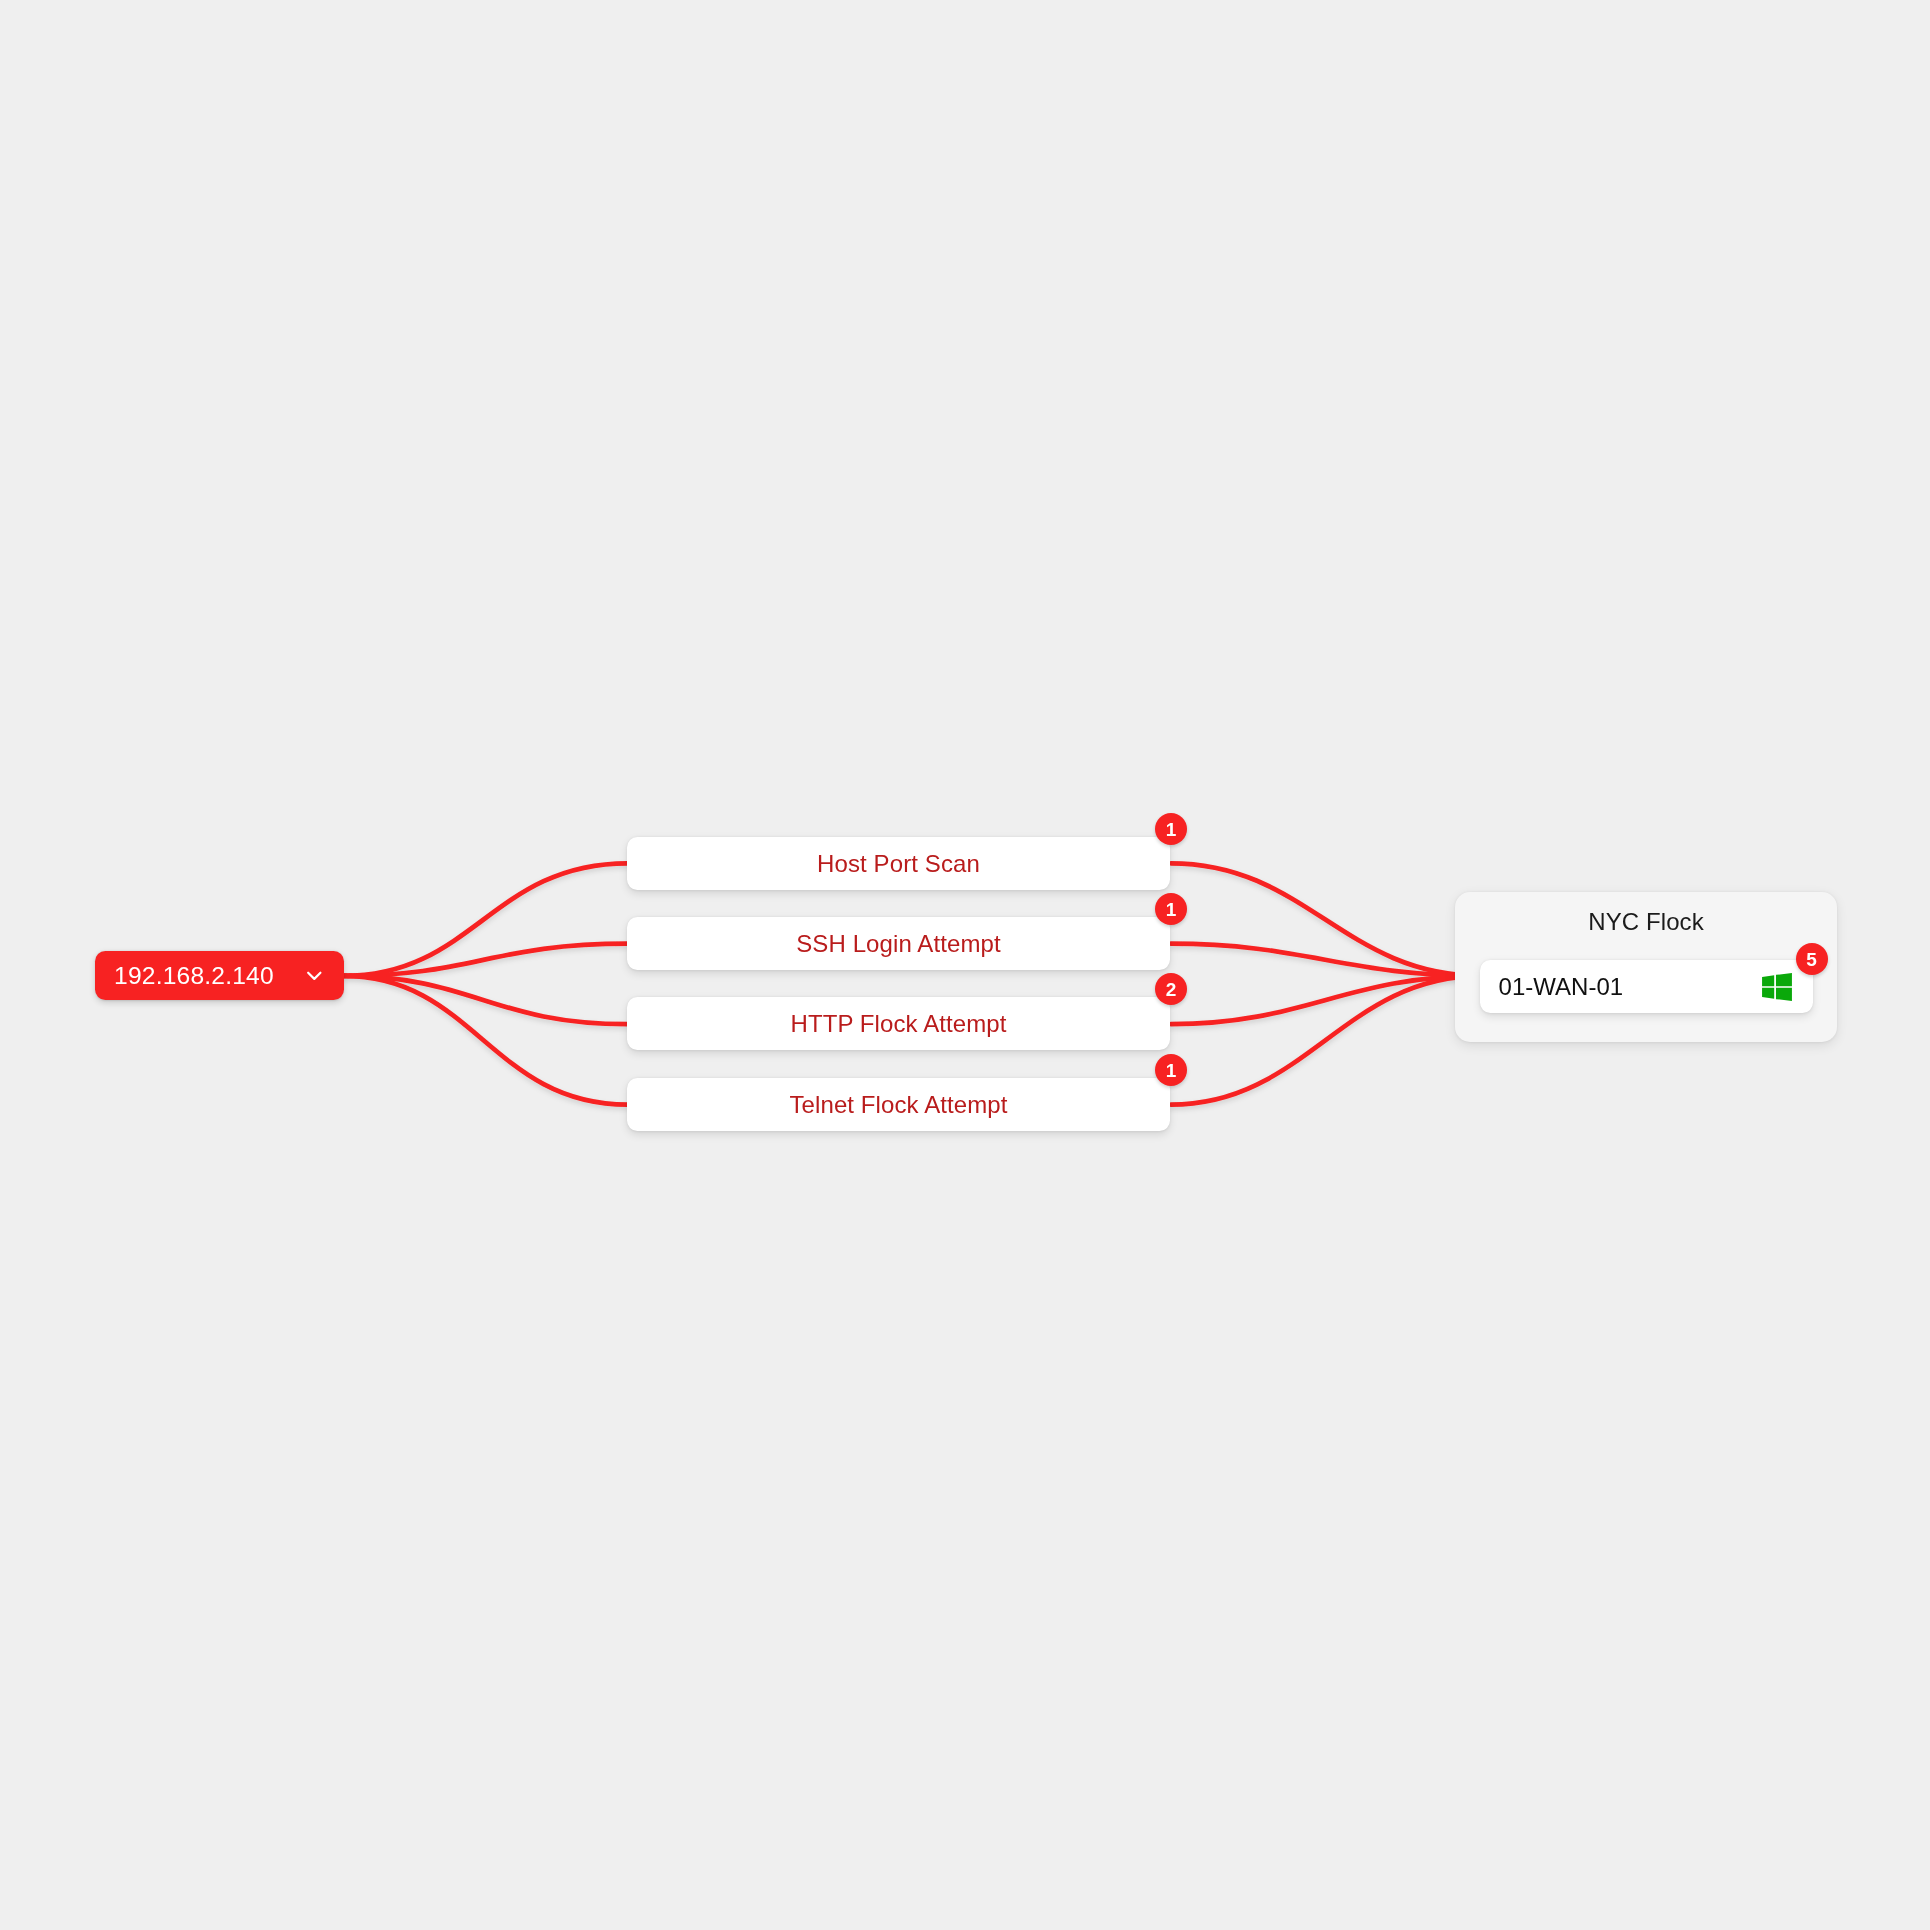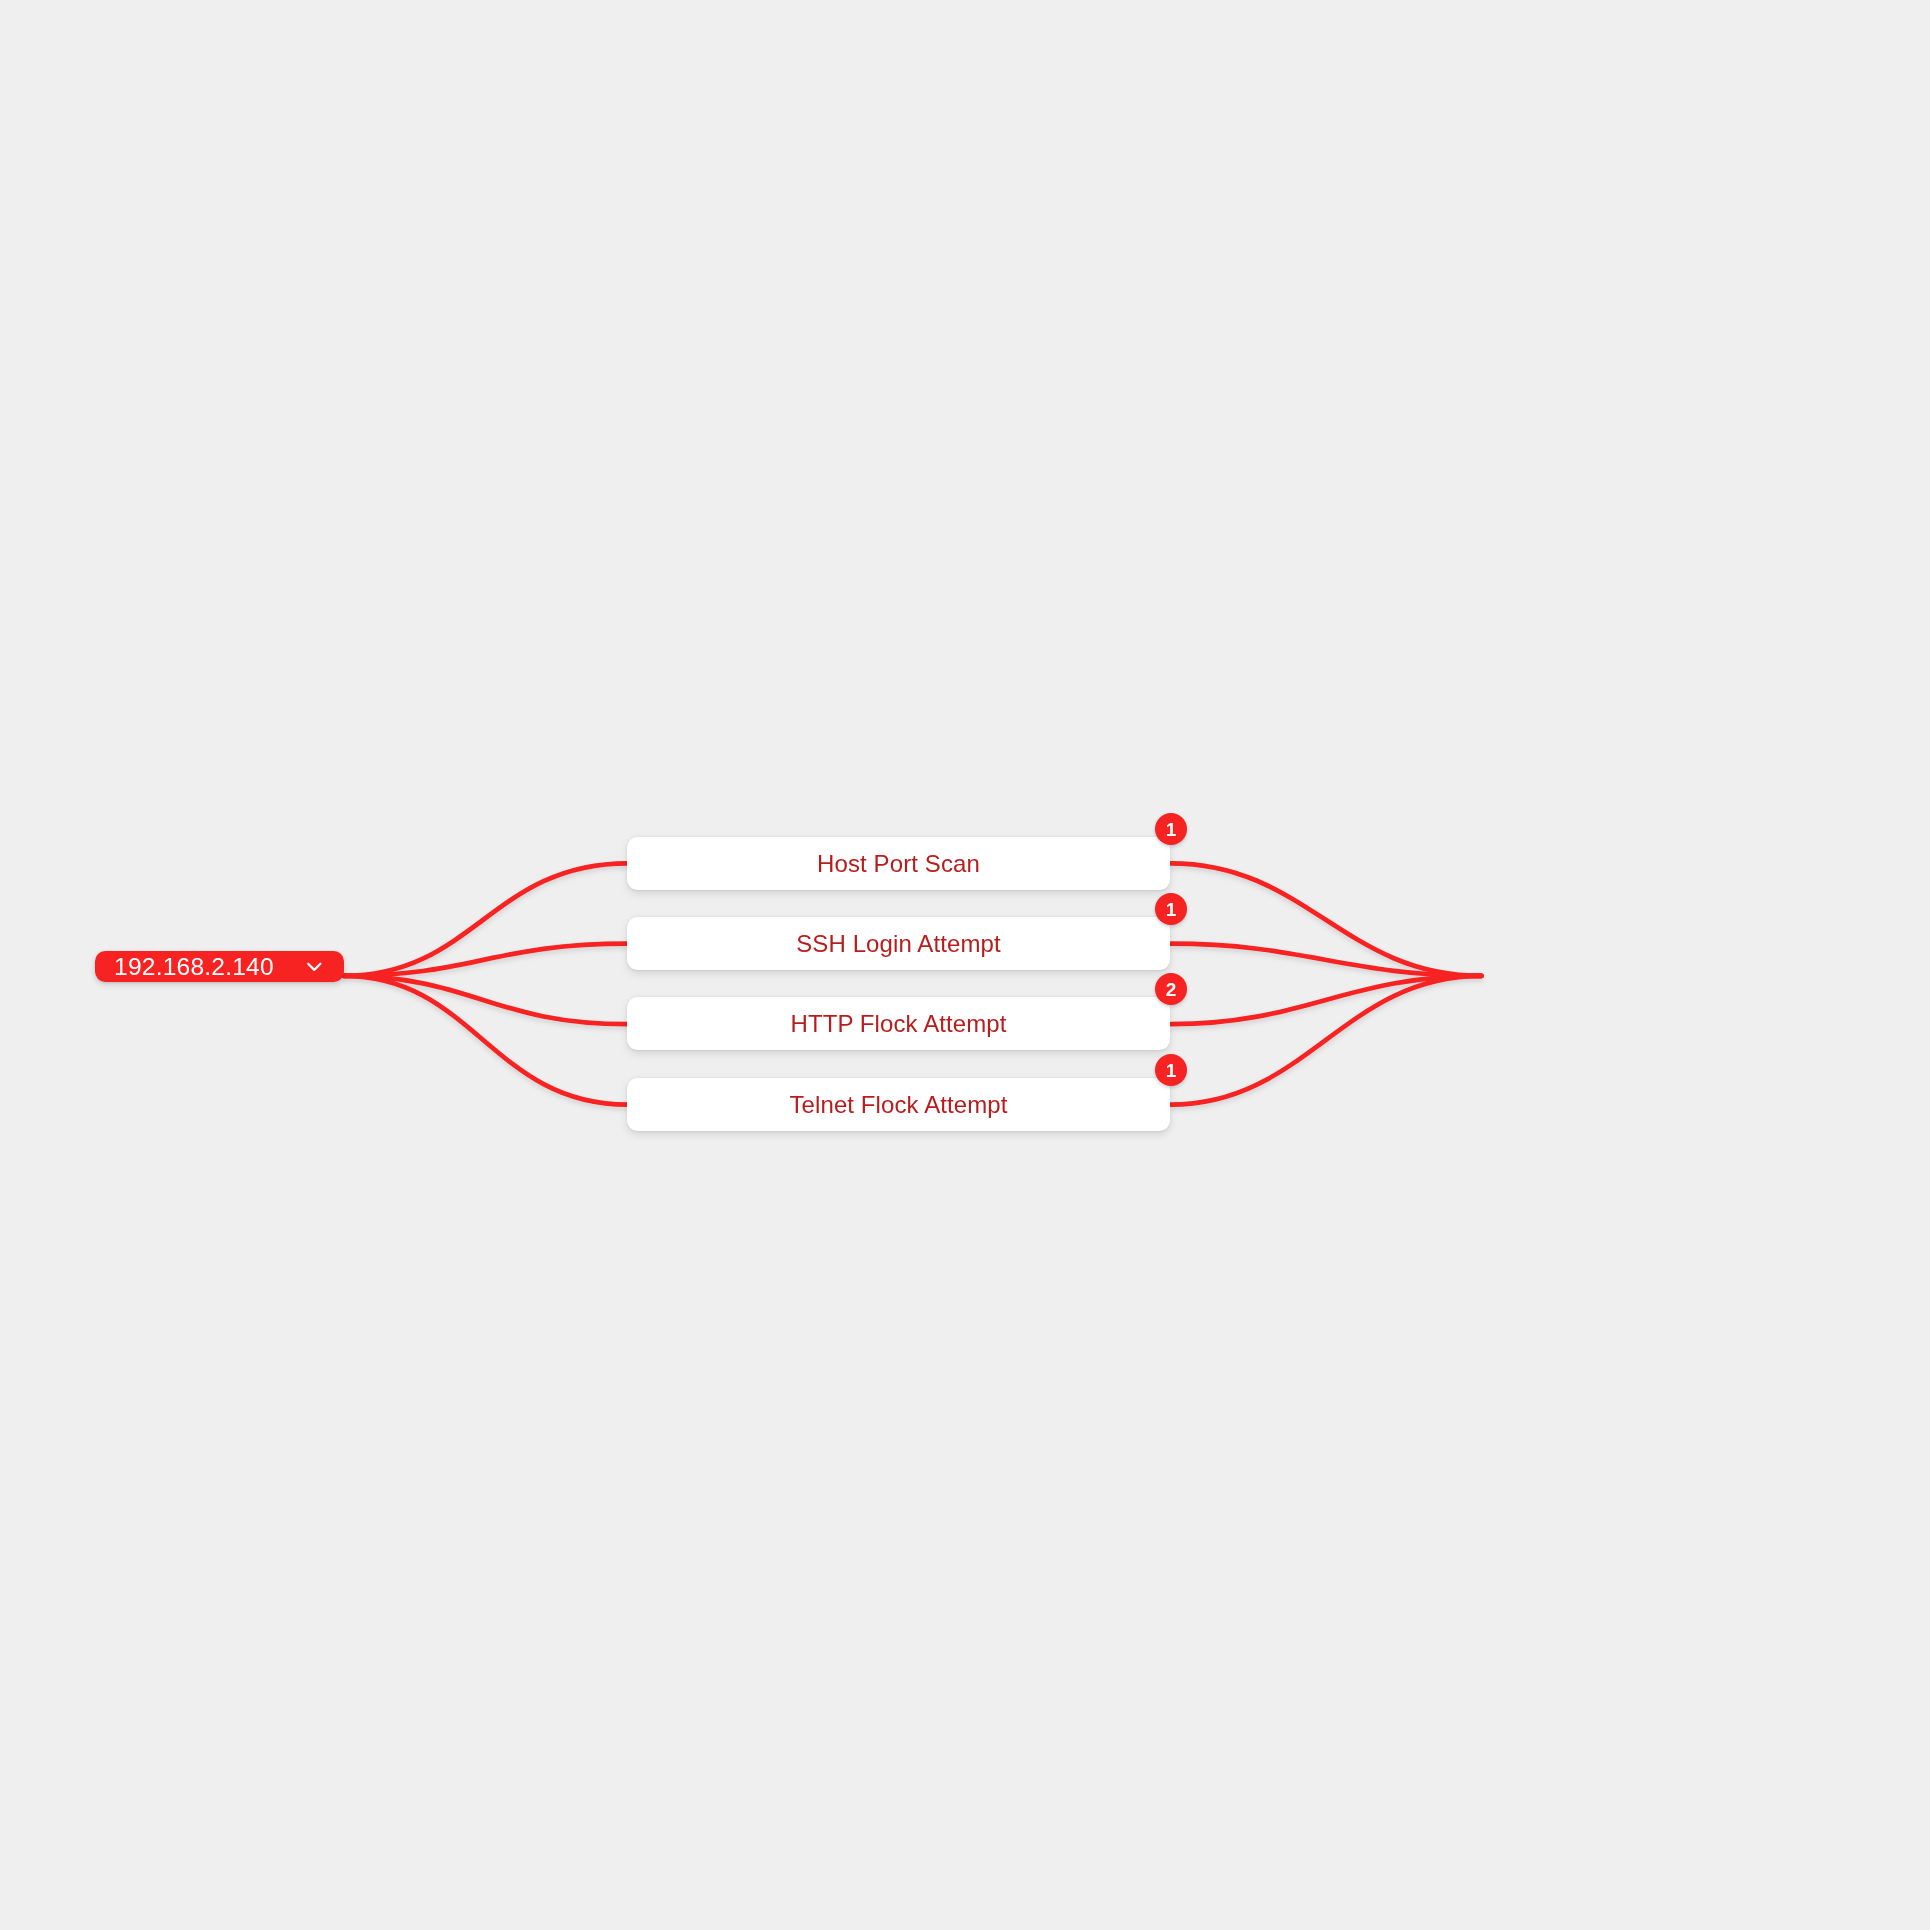--- a/index.html
+++ b/index.html
@@ -34,21 +34,21 @@
     z-index: 1;
     pointer-events: none;
   }
 
   
   .source-node {
     position: absolute;
     left: 95px;
     top: 951px;
     width: 249px;
-    height: 31px;
+    height: 49px;
     background: #f72222;
     border-radius: 10.4px;
     box-shadow: 0 2.8px 6.6px rgba(0,0,0,0.14), 0 0.9px 1.9px rgba(0,0,0,0.10);
     display: flex;
     align-items: center;
     z-index: 3;
     box-sizing: border-box;
     padding: 0 17px 0 19px;
     cursor: pointer;
   }
@@ -211,15 +211,29 @@
   <div class="alert-card" style="top:997px">
     <span class="alert-label">HTTP Flock Attempt</span>
     <span class="badge">2</span>
   </div>
 
   <div class="alert-card" style="top:1078px">
     <span class="alert-label">Telnet Flock Attempt</span>
     <span class="badge">1</span>
   </div>
 
+  <div class="flock-panel">
+    <div class="flock-title">NYC Flock</div>
+
+    <div class="device-card">
+      <span class="device-label">01-WAN-01</span>
+      <svg class="os-icon" viewBox="0 0 32 30" xmlns="http://www.w3.org/2000/svg">
+        <path d="M0 4.4 L13 2.3 L13 14.1 L0 14.1 Z" fill="#0aa80a"></path>
+        <path d="M14.9 2.0 L32 0 L32 14.1 L14.9 14.1 Z" fill="#0aa80a"></path>
+        <path d="M0 15.9 L13 15.9 L13 27.7 L0 25.6 Z" fill="#0aa80a"></path>
+        <path d="M14.9 15.9 L32 15.9 L32 30 L14.9 28.0 Z" fill="#0aa80a"></path>
+      </svg>
+      <span class="badge">5</span>
+    </div>
+  </div>
 
 </div>
 
 
 </body></html>

